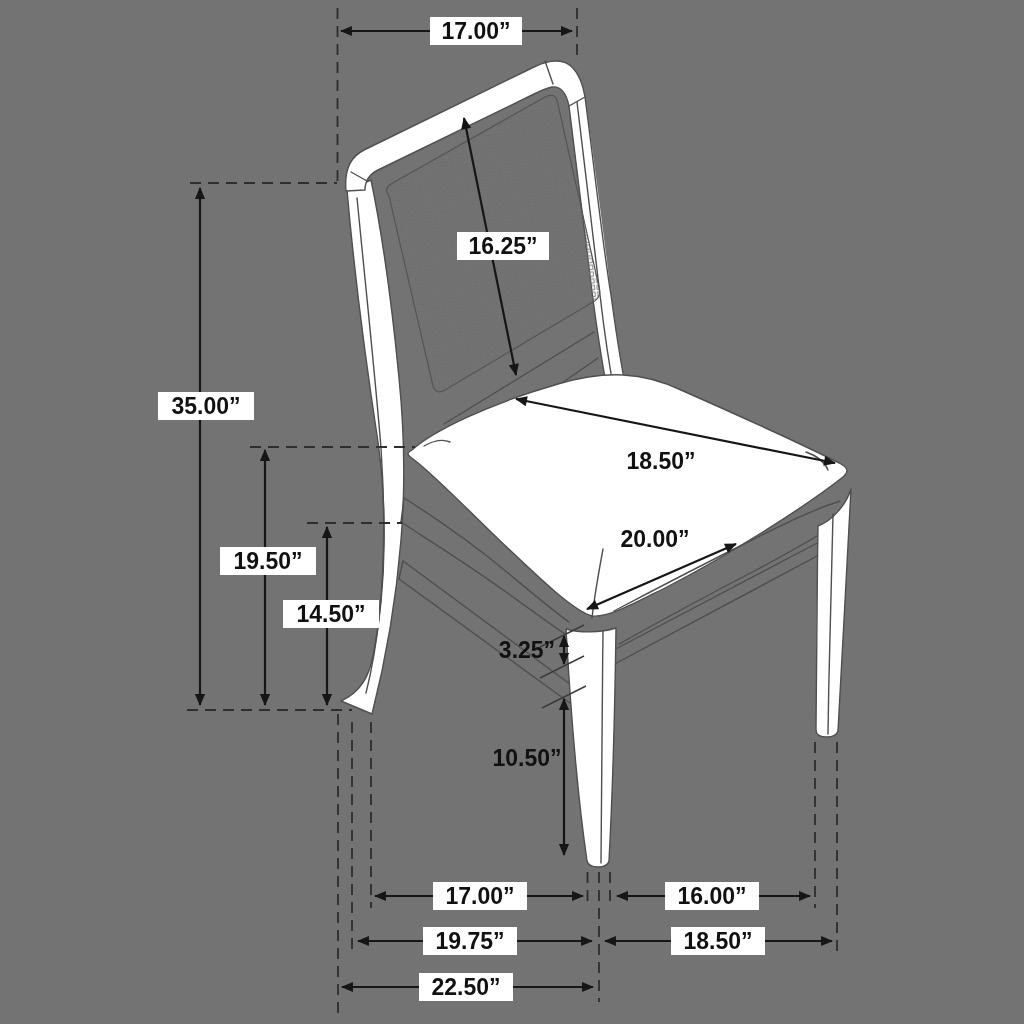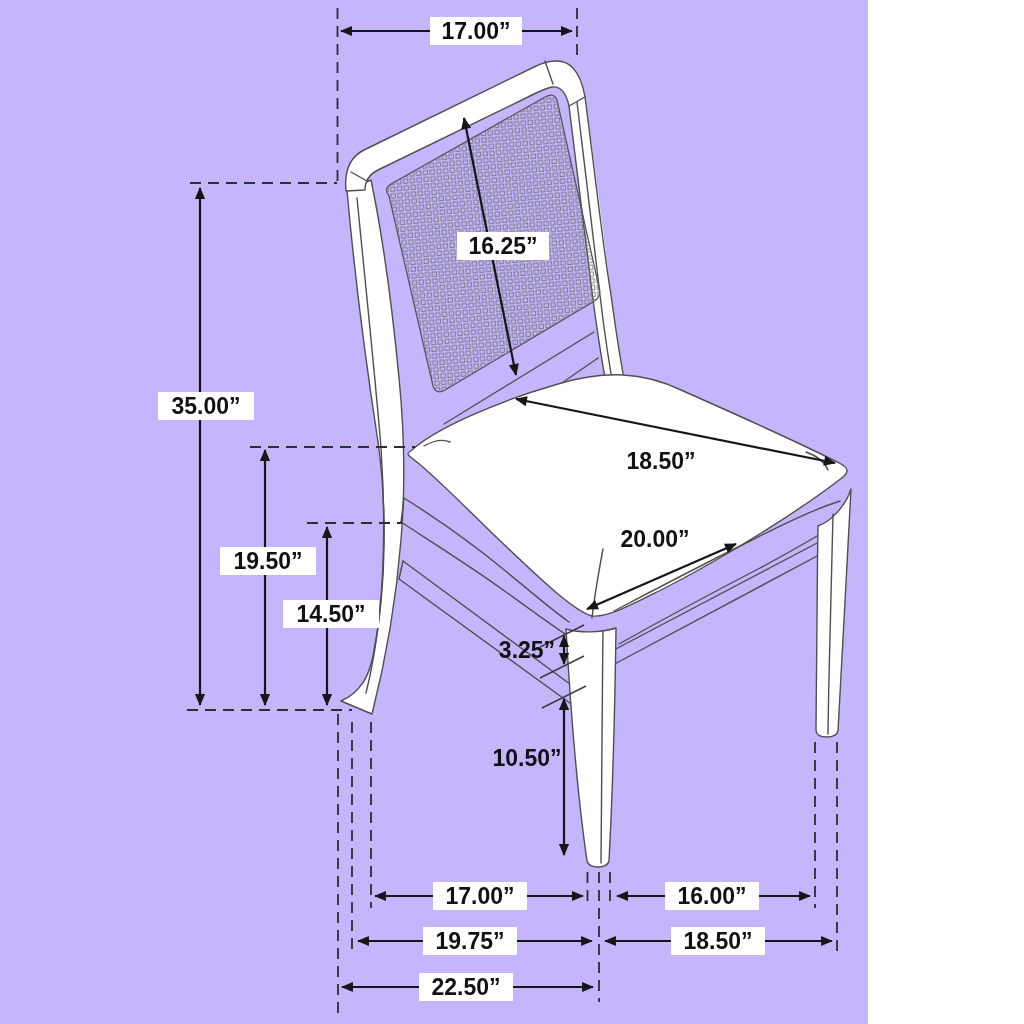--- a/index.html
+++ b/index.html
@@ -1,20 +1,20 @@
 <!DOCTYPE html>
 <html><head>
 <meta charset="utf-8">
 <style>
   html, body { margin: 0; padding: 0; background: #ffffff; }
   .canvas {
     position: relative;
-    width: 868px;
+    width: 1024px;
     height: 1024px;
-    background: #c4b5fd;
+    background: #737373;
     overflow: hidden;
     font-family: "Liberation Sans", sans-serif;
   }
   svg { display: block; }
   .chair-line   { fill: none; stroke: #4f4f4f; stroke-width: 1.4; stroke-linecap: round; stroke-linejoin: round; }
   .chair-solid  { fill: #ffffff; stroke: #4f4f4f; stroke-width: 1.4; stroke-linejoin: round; }
   .chair-fillonly { fill: #ffffff; stroke: none; }
   .dim-line     { fill: none; stroke: #161616; stroke-width: 2.2; }
   .ext-dash     { fill: none; stroke: #2e2e2e; stroke-width: 1.8; stroke-dasharray: 11 7; }
   .stub-line    { fill: none; stroke: #3c3c3c; stroke-width: 1.4; }

